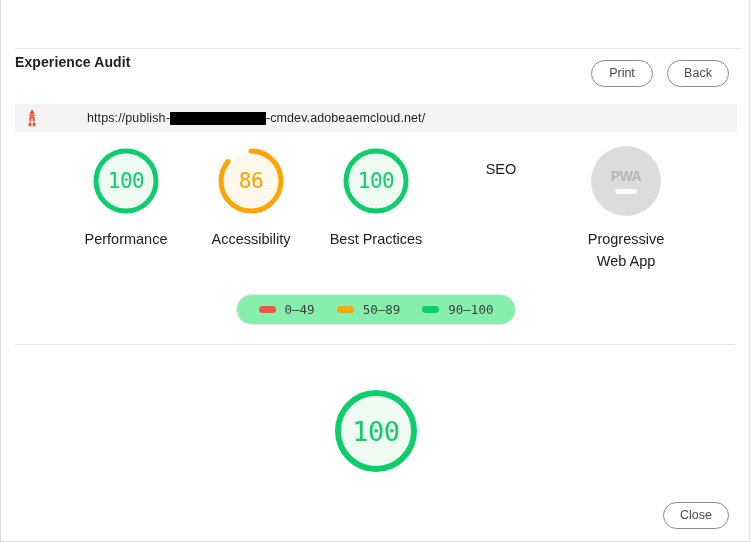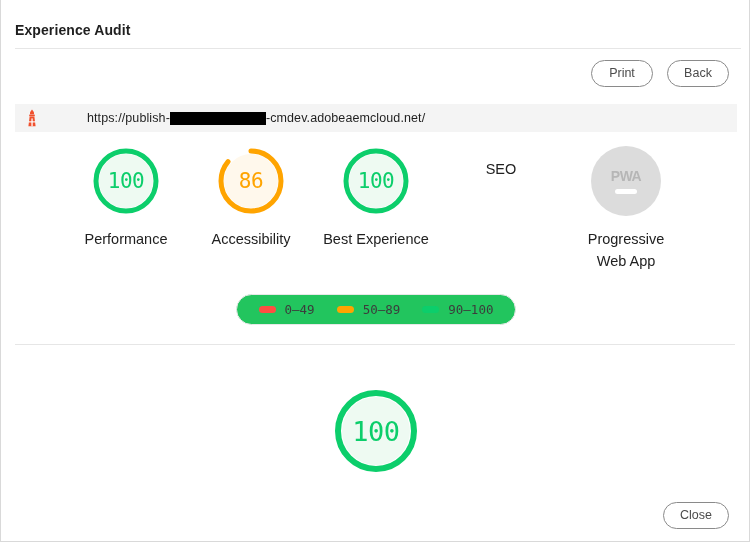--- a/index.html
+++ b/index.html
@@ -28,20 +28,21 @@
     overflow: hidden;
   }
 
   
   .dlg-header {
     height: 48px;
     box-sizing: border-box;
     display: flex;
     align-items: center;
     padding: 12px 0 0 14px;
+    margin-top: 32px;
   }
   .dlg-title {
     font-size: 14px;
     font-weight: bold;
     color: #1f1f1f;
     letter-spacing: .1px;
   }
   .header-rule {
     position: absolute;
     left: 14px;
@@ -191,21 +192,21 @@
     display: flex;
     justify-content: center;
   }
   .legend {
     display: flex;
     align-items: center;
     gap: 22px;
     border: 1px solid #e8e8e8;
     border-radius: 16px;
     padding: 7px 22px;
-    background: #22c55e;
+    background: #86efac;
   }
   .legend-item {
     display: flex;
     align-items: center;
     gap: 9px;
   }
   .legend-swatch {
     width: 17px;
     height: 7px;
     border-radius: 4px;
@@ -307,21 +308,21 @@
     </div>
 
     <div class="gauge-cell">
       <div class="gauge">
         <svg width="70" height="70" viewBox="0 0 70 70">
           <circle cx="35" cy="35" r="27" fill="#eefaf2"></circle>
           <circle cx="35" cy="35" r="30" fill="none" stroke="#0cce6b" stroke-width="5" stroke-dasharray="188.5 188.5" stroke-dashoffset="0" transform="rotate(-90 35 35)" stroke-linecap="round"></circle>
         </svg>
         <div class="gauge-value" style="color:#0cce6b">100</div>
       </div>
-      <div class="gauge-label">Best Experience</div>
+      <div class="gauge-label">Best Practices</div>
     </div>
 
     <div class="gauge-cell">
       <div class="gauge-label">SEO</div>
     </div>
 
     <div class="gauge-cell">
       <div class="pwa-badge">
         <div class="pwa-text">PWA</div>
         <div class="pwa-dash"></div>

